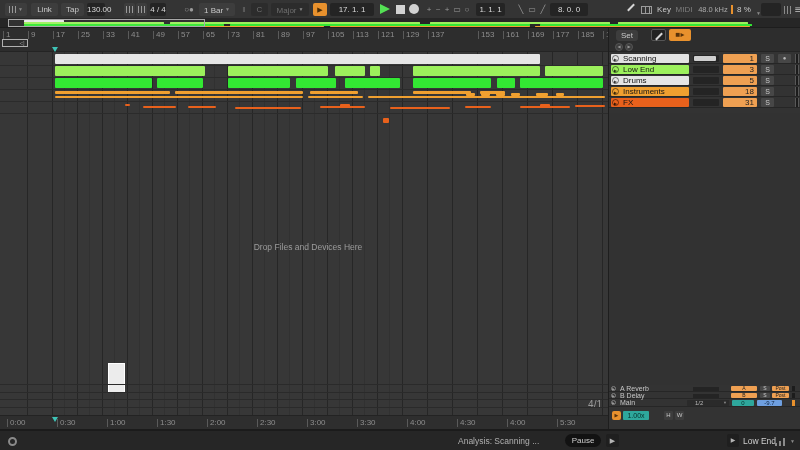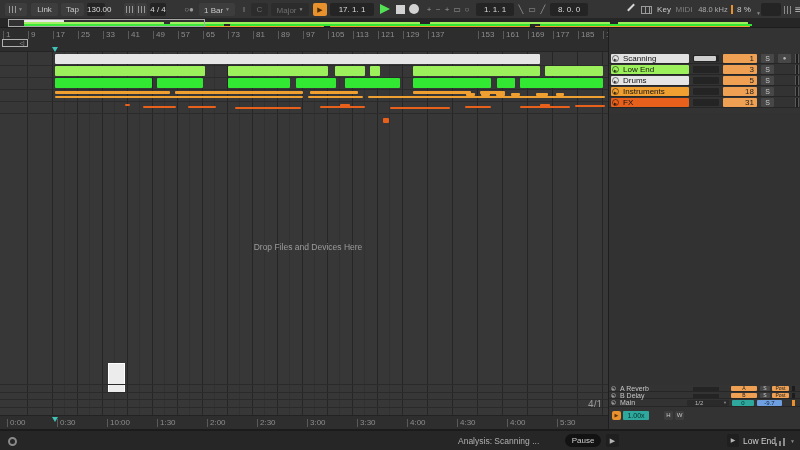--- a/index.html
+++ b/index.html
@@ -122,21 +122,21 @@
 
     <span class="t play-icon" style="left:380px"></span>
     <span class="t stop-icon" style="left:396px"></span>
     <span class="t rec-icon" style="left:409px"></span>
 
     <span class="t ticon" style="left:425px;width:8px">+</span>
     <span class="t ticon" style="left:434px;width:8px">~</span>
     <span class="t ticon" style="left:443px;width:8px">+</span>
     <span class="t ticon" style="left:452px;width:10px">▭</span>
     <span class="t ticon" style="left:463px;width:8px">○</span>
-    <span class="t disp" style="left:476px;width:38px">1. 1. 1</span>
+    <span class="t disp" style="left:476px;width:29px">1. 1. 1</span>
     <span class="t ticon" style="left:517px;width:8px">╲</span>
     <span class="t ticon" style="left:526px;width:12px">▭</span>
     <span class="t ticon" style="left:539px;width:8px">╱</span>
     <span class="t disp" style="left:550px;width:38px">8. 0. 0</span>
 
     <span class="t" style="left:630px;width:9px"><span class="pencil"></span></span>
     <span class="t kbd" style="left:641px"></span>
     <span class="t ticon" style="left:656px;width:16px;color:#c9c9c9">Key</span>
     <span class="t ticon" style="left:674px;width:20px;color:#7e7e7e">MIDI</span>
     <span class="t ticon" style="left:696px;width:34px;font-size:7.5px;color:#aaa">48.0 kHz</span>
@@ -197,21 +197,21 @@
       </div>
 
     <div id="drop-hint">Drop Files and Devices Here</div>
     <div id="selection-rect"></div>
     <div id="grid-label">4/1</div>
 
     <div id="time-ruler">
       <div class="teal-marker" style="left:52px;top:1px"></div>
     <span class="rlabel" style="position: absolute; left: 7px; top: 3px;">0:00</span>
         <span class="rlabel" style="position: absolute; left: 57px; top: 3px;">0:30</span>
-        <span class="rlabel" style="position: absolute; left: 107px; top: 3px;">10:00</span>
+        <span class="rlabel" style="position: absolute; left: 107px; top: 3px;">1:00</span>
         <span class="rlabel" style="position: absolute; left: 157px; top: 3px;">1:30</span>
         <span class="rlabel" style="position: absolute; left: 207px; top: 3px;">2:00</span>
         <span class="rlabel" style="position: absolute; left: 257px; top: 3px;">2:30</span>
         <span class="rlabel" style="position: absolute; left: 307px; top: 3px;">3:00</span>
         <span class="rlabel" style="position: absolute; left: 357px; top: 3px;">3:30</span>
         <span class="rlabel" style="position: absolute; left: 407px; top: 3px;">4:00</span>
         <span class="rlabel" style="position: absolute; left: 457px; top: 3px;">4:30</span>
         <span class="rlabel" style="position: absolute; left: 507px; top: 3px;">4:00</span>
         <span class="rlabel" style="position: absolute; left: 557px; top: 3px;">5:30</span>
       </div>
@@ -261,20 +261,27 @@
       <span class="clip" style="position: absolute; left: 340px; top: 76px; width: 10px; height: 4px; background: rgb(232, 97, 28);"></span>
       <span class="clip" style="position: absolute; left: 390px; top: 79px; width: 60px; height: 2px; background: rgb(232, 97, 28);"></span>
       <span class="clip" style="position: absolute; left: 465px; top: 78px; width: 26px; height: 2px; background: rgb(232, 97, 28);"></span>
       <span class="clip" style="position: absolute; left: 520px; top: 78px; width: 50px; height: 2px; background: rgb(232, 97, 28);"></span>
       <span class="clip" style="position: absolute; left: 540px; top: 76px; width: 10px; height: 4px; background: rgb(232, 97, 28);"></span>
       <span class="clip" style="position: absolute; left: 575px; top: 77px; width: 30px; height: 2px; background: rgb(232, 97, 28);"></span>
       <span class="clip" style="position: absolute; left: 383px; top: 90px; width: 6px; height: 5px; background: rgb(232, 97, 28);"></span>
     </div>
 
   <div id="panel">
+    <div id="panel-ruler">
+      <span id="set-btn">Set</span>
+      <span class="cuenav" style="left:6px">◀</span>
+      <span class="cuenav" style="left:16px">▶</span>
+      <span id="draw-btn"><span class="pencil" style="margin-top:2px"></span></span>
+      <span id="lock-btn">■▸</span>
+    </div>
 
     <div id="track-headers">
         <div class="trow">
           <span class="tname" style="position: absolute; background: rgb(226, 226, 226);"><span class="unfold" style="position: absolute;">▶</span><span>Scanning</span></span>
           <span class="tslider" style="position: absolute;">
             <span class="tsliderfill" style="position: absolute;"></span>
           </span>
           <span class="tnum" style="position: absolute;">1</span>
           <span class="tsolo" style="position: absolute;">S</span>
           <span class="tarm" style="position: absolute;">●</span>

